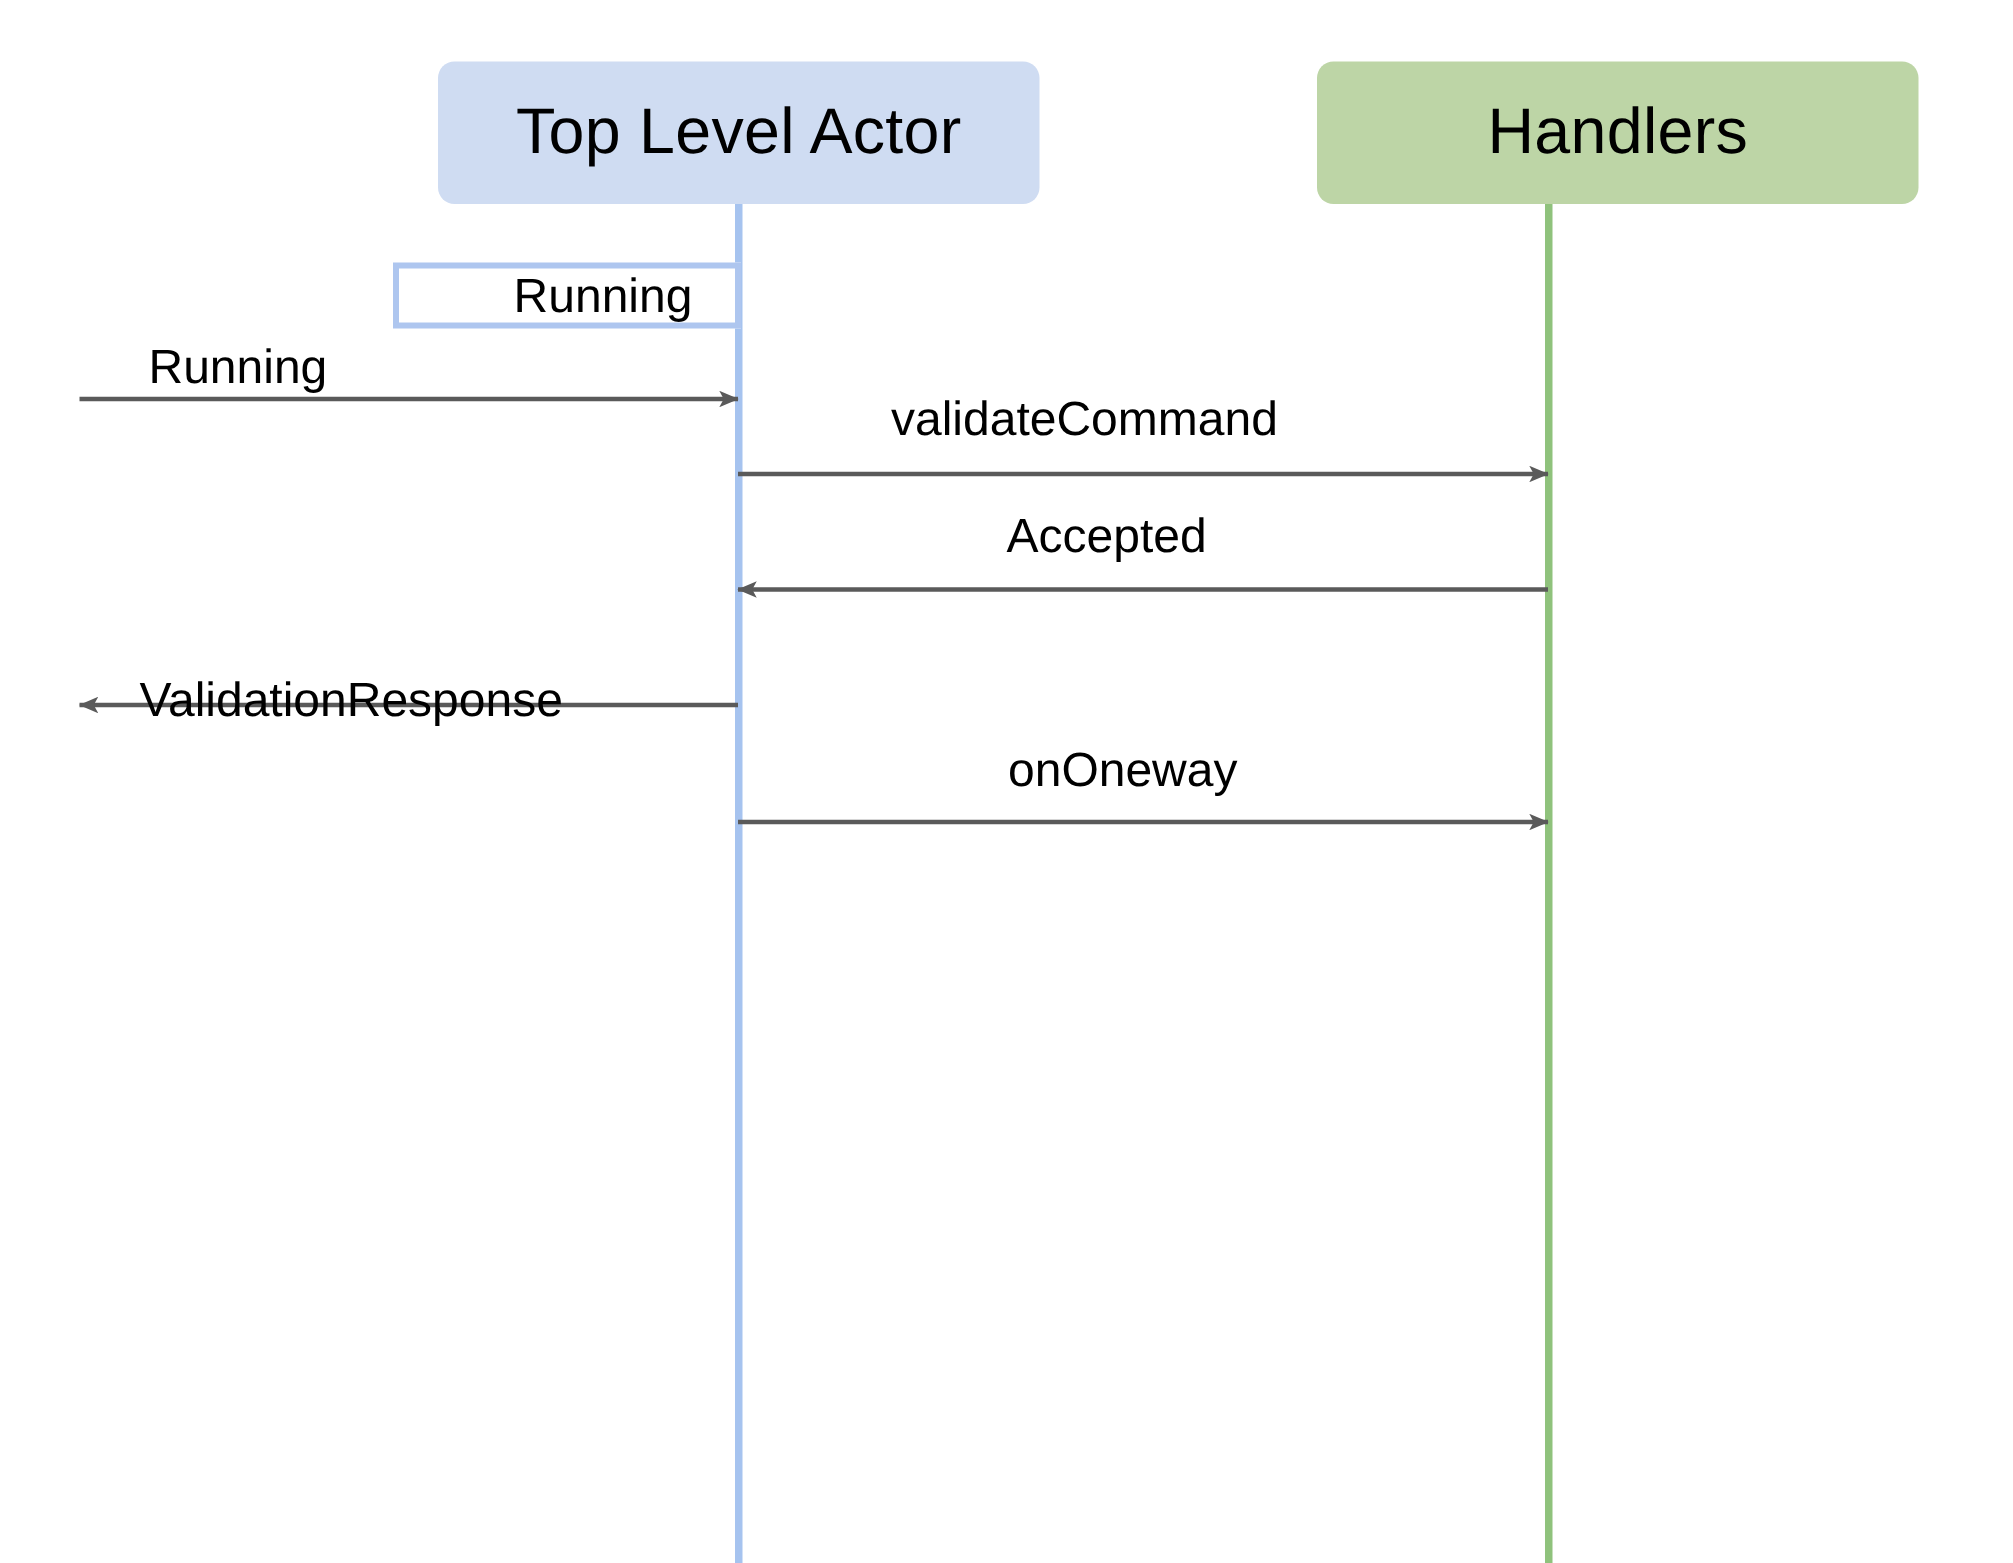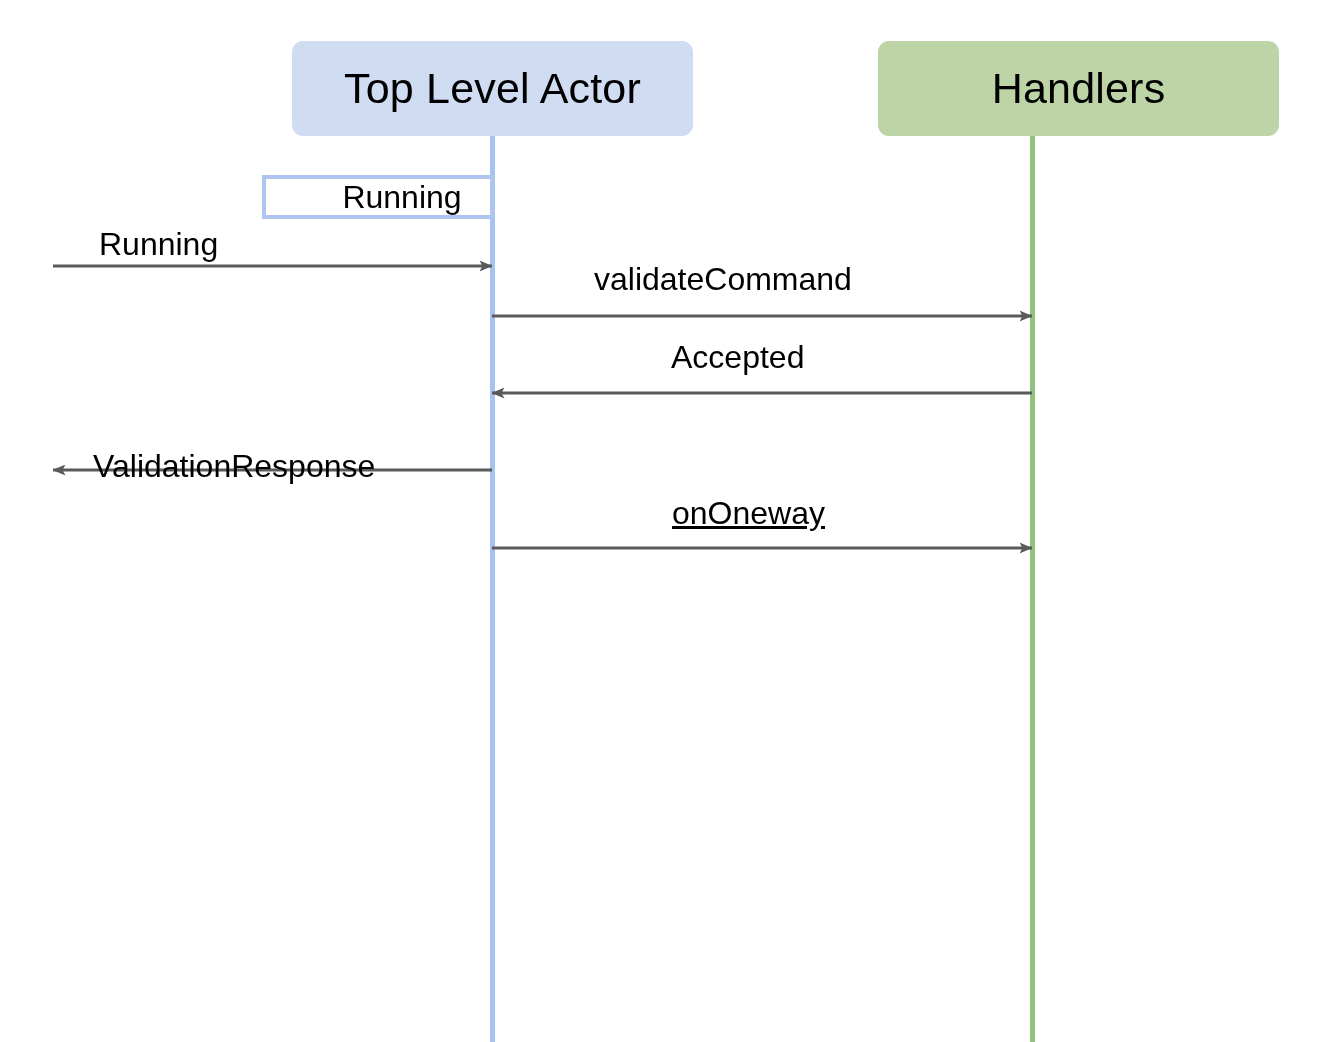--- a/index.html
+++ b/index.html
@@ -134,15 +134,15 @@
   </svg>
 
   <div class="msg-label" style="left:99px; top:228px;">Running</div>
 
   <div class="msg-label" style="left:594px; top:263px;">validateCommand</div>
 
   <div class="msg-label" style="left:671px; top:341px;">Accepted</div>
 
   <div class="msg-label" style="left:93px; top:418px;margin-top:32px;">ValidationResponse</div>
 
-  <div class="msg-label" style="left:672px; top:497px;text-decoration:underline;">onOneway</div>
+  <div class="msg-label" style="left:672px; top:497px;">onOneway</div>
 
 </div>
 
 </body></html>

